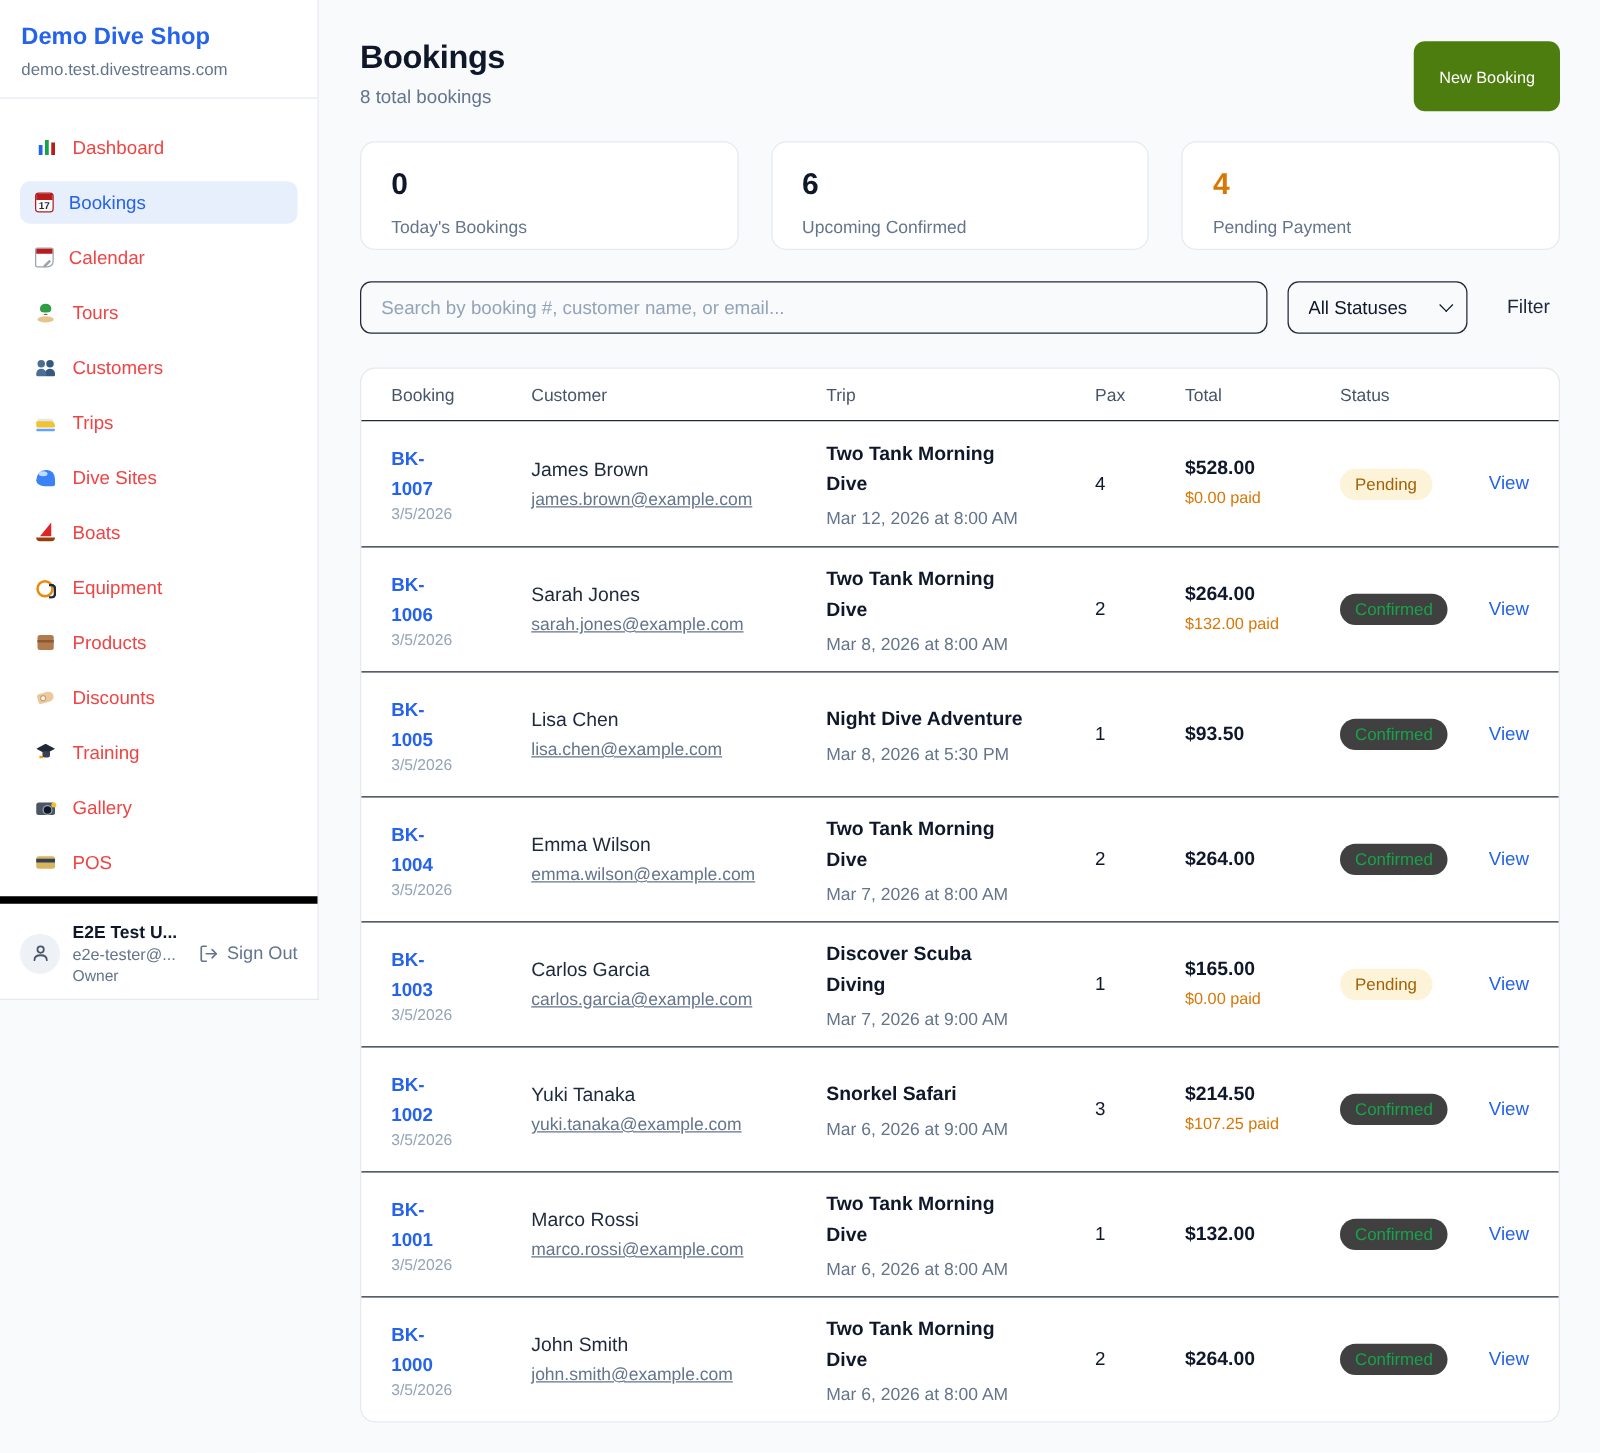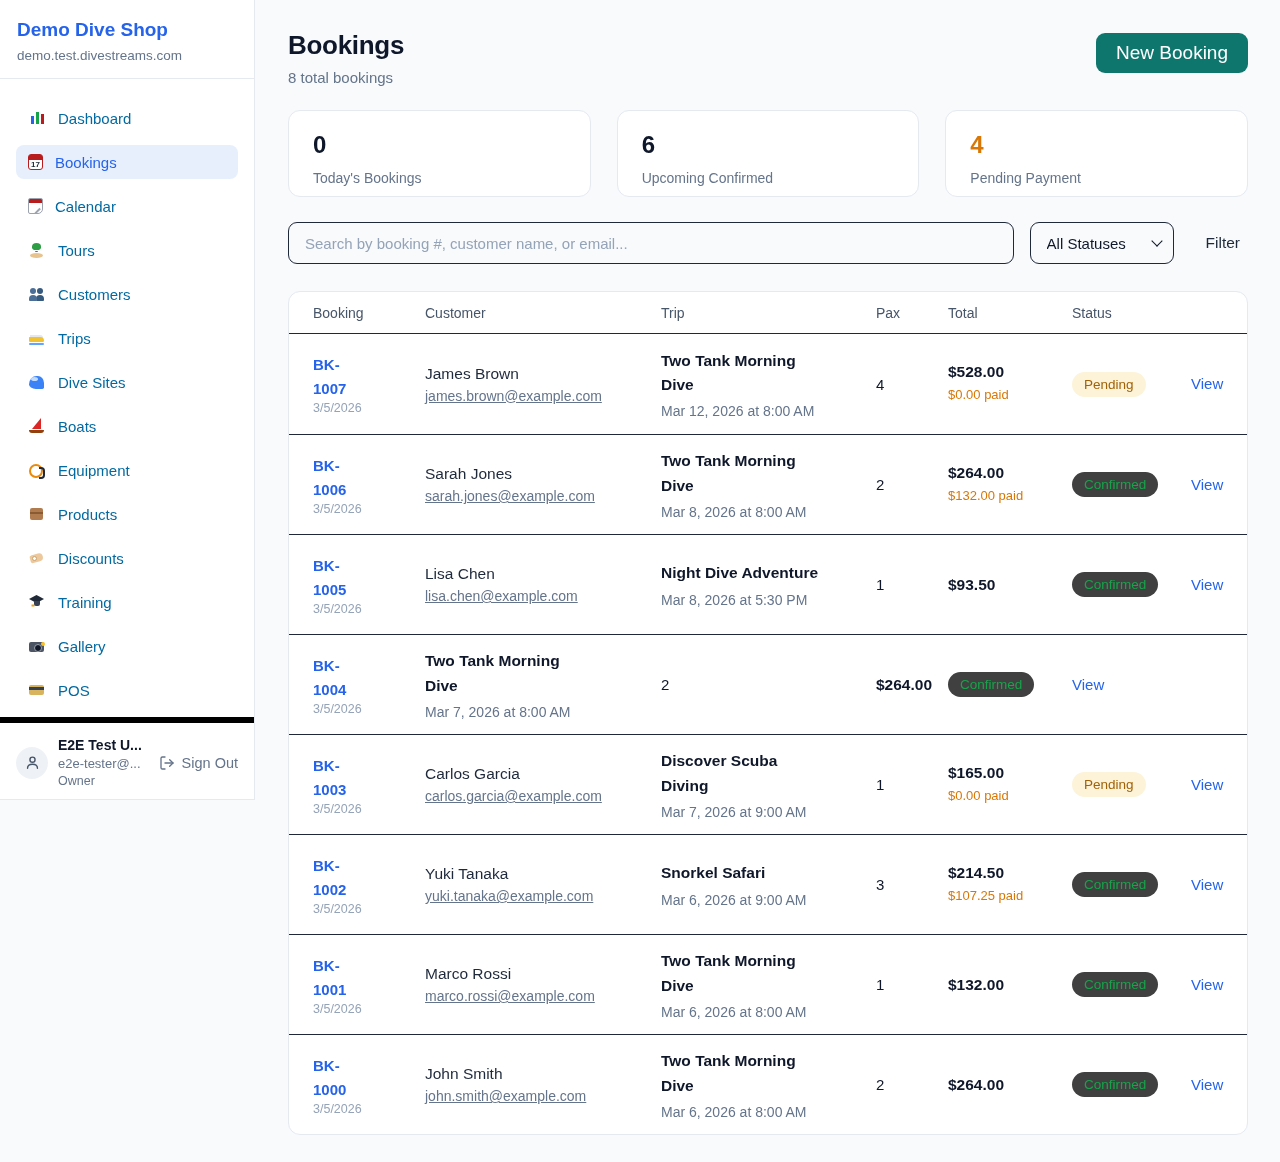--- a/index.html
+++ b/index.html
@@ -14,21 +14,21 @@
     position:absolute; left:0; top:0; width:255px; height:800px;
     background:#ffffff; border-right:1px solid #e5e9f0; border-bottom:1px solid #e5e9f0;
     display:flex; flex-direction:column;
   }
   .sidebar-header { padding:19px 17px 15px; border-bottom:1px solid #e5e9f0; }
   .shop-name { font-size:19px; font-weight:bold; color:#2563eb; margin-bottom:7px; }
   .shop-domain { font-size:13.5px; color:#64748b; }
   .nav { padding:22px 16px 0; }
   .nav-item {
     display:flex; align-items:center; gap:12px; height:34px; padding:0 12px;
-    border-radius:8px; margin-bottom:10px; font-size:15px; color:#0369a1; cursor:pointer;
+    border-radius:8px; margin-bottom:10px; font-size:15px; color:#ef4444; cursor:pointer;
   }
   .nav-item.active { background:#e7effd; color:#2563eb; }
   .spacer { flex:1; }
   .user-row {
     border-top:6px solid #000000; padding:14px 16px; display:flex; align-items:center; gap:10px;
   }
   .avatar {
     width:32px; height:32px; border-radius:50%; background:#eef2f6; flex:none;
     display:flex; align-items:center; justify-content:center;
   }
@@ -99,22 +99,22 @@
       background:#d8b45e; border-radius:2px; }
   .ic-credit-card::after { content:""; position:absolute; left:1px; top:5px; width:15px; height:2.5px;
       background:#334155; }
 
   
   .main { margin-left:255px; padding:30px 32px 0 33px; }
   .page-header { display:flex; justify-content:space-between; align-items:flex-start; margin-bottom:24px; }
   .page-title { font-size:26px; font-weight:bold; color:#0f172a; letter-spacing:-0.3px; }
   .page-subtitle { font-size:15px; color:#64748b; margin-top:8px; }
   .btn-primary {
-    background:#0f766e; color:#fff; border:none; border-radius:9px; height:40px; padding:0 20px;
-    font-size:19px; font-family:inherit; cursor:pointer; margin-top:3px;
+    background:#4d7c0f; color:#fff; border:none; border-radius:9px; height:56px; padding:0 20px;
+    font-size:13px; font-family:inherit; cursor:pointer; margin-top:3px;
   }
 
   .stats { display:grid; grid-template-columns:repeat(3,1fr); gap:26px; margin-bottom:25px; }
   .stat-card { background:#fff; border:1px solid #e5e9f0; border-radius:12px; padding:20px 24px; height:87px; }
   .stat-value { font-size:24px; font-weight:bold; color:#0f172a; }
   .stat-value.orange { color:#d97706; }
   .stat-label { font-size:14px; color:#64748b; margin-top:11px; }
 
   .controls { display:flex; align-items:center; margin-bottom:27px; }
   .search-input {
@@ -364,20 +364,24 @@
     <div>
       <a class="view-link">View</a>
     </div>
   </div>
         <div class="trow">
     <div>
       <a class="bk-id">BK-1004</a>
       <div class="bk-date">3/5/2026</div>
     </div>
     <div>
+      <div class="cust-name">Emma Wilson</div>
+      <div class="cust-email">emma.wilson@example.com</div>
+    </div>
+    <div>
       <div class="trip-name">Two Tank Morning Dive</div>
       <div class="trip-date">Mar 7, 2026 at 8:00 AM</div>
     </div>
     <div class="pax-cell">2</div>
     <div>
       <div class="total-amt">$264.00</div>
 
     </div>
     <div>
       <span class="badge confirmed">Confirmed</span>

